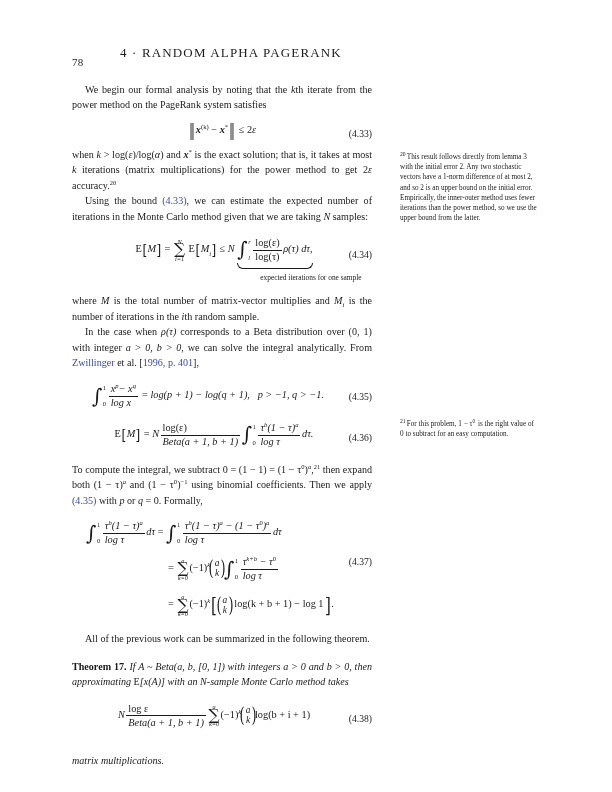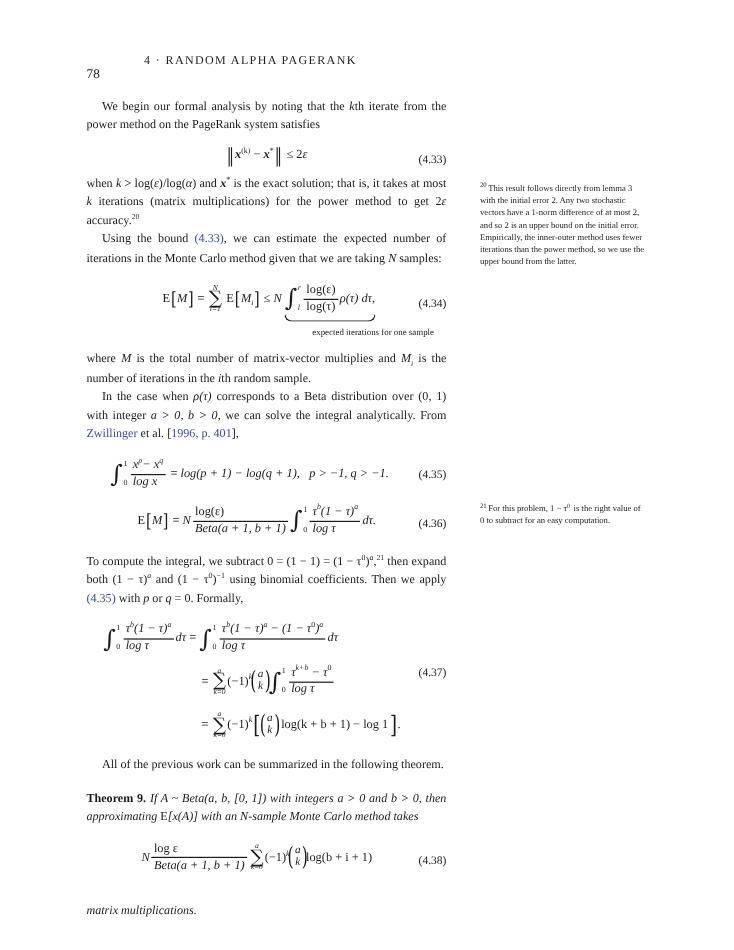--- a/index.html
+++ b/index.html
@@ -36,21 +36,21 @@
     left: 0;
     top: 12px;
     font-size: 11px;
     letter-spacing: .2px;
   }
   .runtitle {
     position: absolute;
     left: 48px;
     top: 1px;
     font-variant: small-caps;
-    font-size: 10px;
+    font-size: 13px;
     letter-spacing: 1.15px;
   }
 
   
   .textcol {
     position: absolute;
     left: 72px;
     top: 82px;
     width: 300px;
   }
@@ -343,21 +343,21 @@
           <span class="bot mathvar">k=0</span>
         </span><span>(−1)</span><sup class="sm">k</sup><span class="bigbrack">[</span><span class="binom"><span class="br bl">(</span><span class="inner"><span>a</span><span>k</span></span><span class="br brr">)</span></span> <span>log(k + b + 1) − log 1</span><span class="bigbrack">]</span>.
       </div>
 
       <span class="eqnum" style="top:36px;">(4.37)</span>
     </div>
 
     <p class="body indent" style="margin-top:10px;">All of the previous work can be summarized in the following theorem.</p>
 
     <div class="theorem" style="margin-top:13px;">
-      <span class="thead">Theorem 9.</span><span class="tbody"> If A ~ Beta(a, b, [0, 1]) with integers a &gt; 0 and b &gt; 0, then approximating </span><span>E</span><span class="tbody">[x(A)]</span><span class="tbody"> with an N-sample Monte Carlo method takes</span>
+      <span class="thead">Theorem 17.</span><span class="tbody"> If A ~ Beta(a, b, [0, 1]) with integers a &gt; 0 and b &gt; 0, then approximating </span><span>E</span><span class="tbody">[x(A)]</span><span class="tbody"> with an N-sample Monte Carlo method takes</span>
     </div>
 
     <div class="eqblock" style="margin-top:13px; margin-bottom:13px;">
       <div class="eqbody" style="padding-right:16px;">
         <span class="mathvar">N</span><span class="frac"><span class="num">log ε</span><span class="den mathvar">Beta(a + 1, b + 1)</span></span><span class="sumsym">
           <span class="top mathvar">a</span>
           <span class="sg">∑</span>
           <span class="bot mathvar">k=0</span>
         </span><span>(−1)</span><sup class="sm">k</sup><span class="binom"><span class="br bl">(</span><span class="inner"><span>a</span><span>k</span></span><span class="br brr">)</span></span><span>log(b + i + 1)</span>
       </div>

